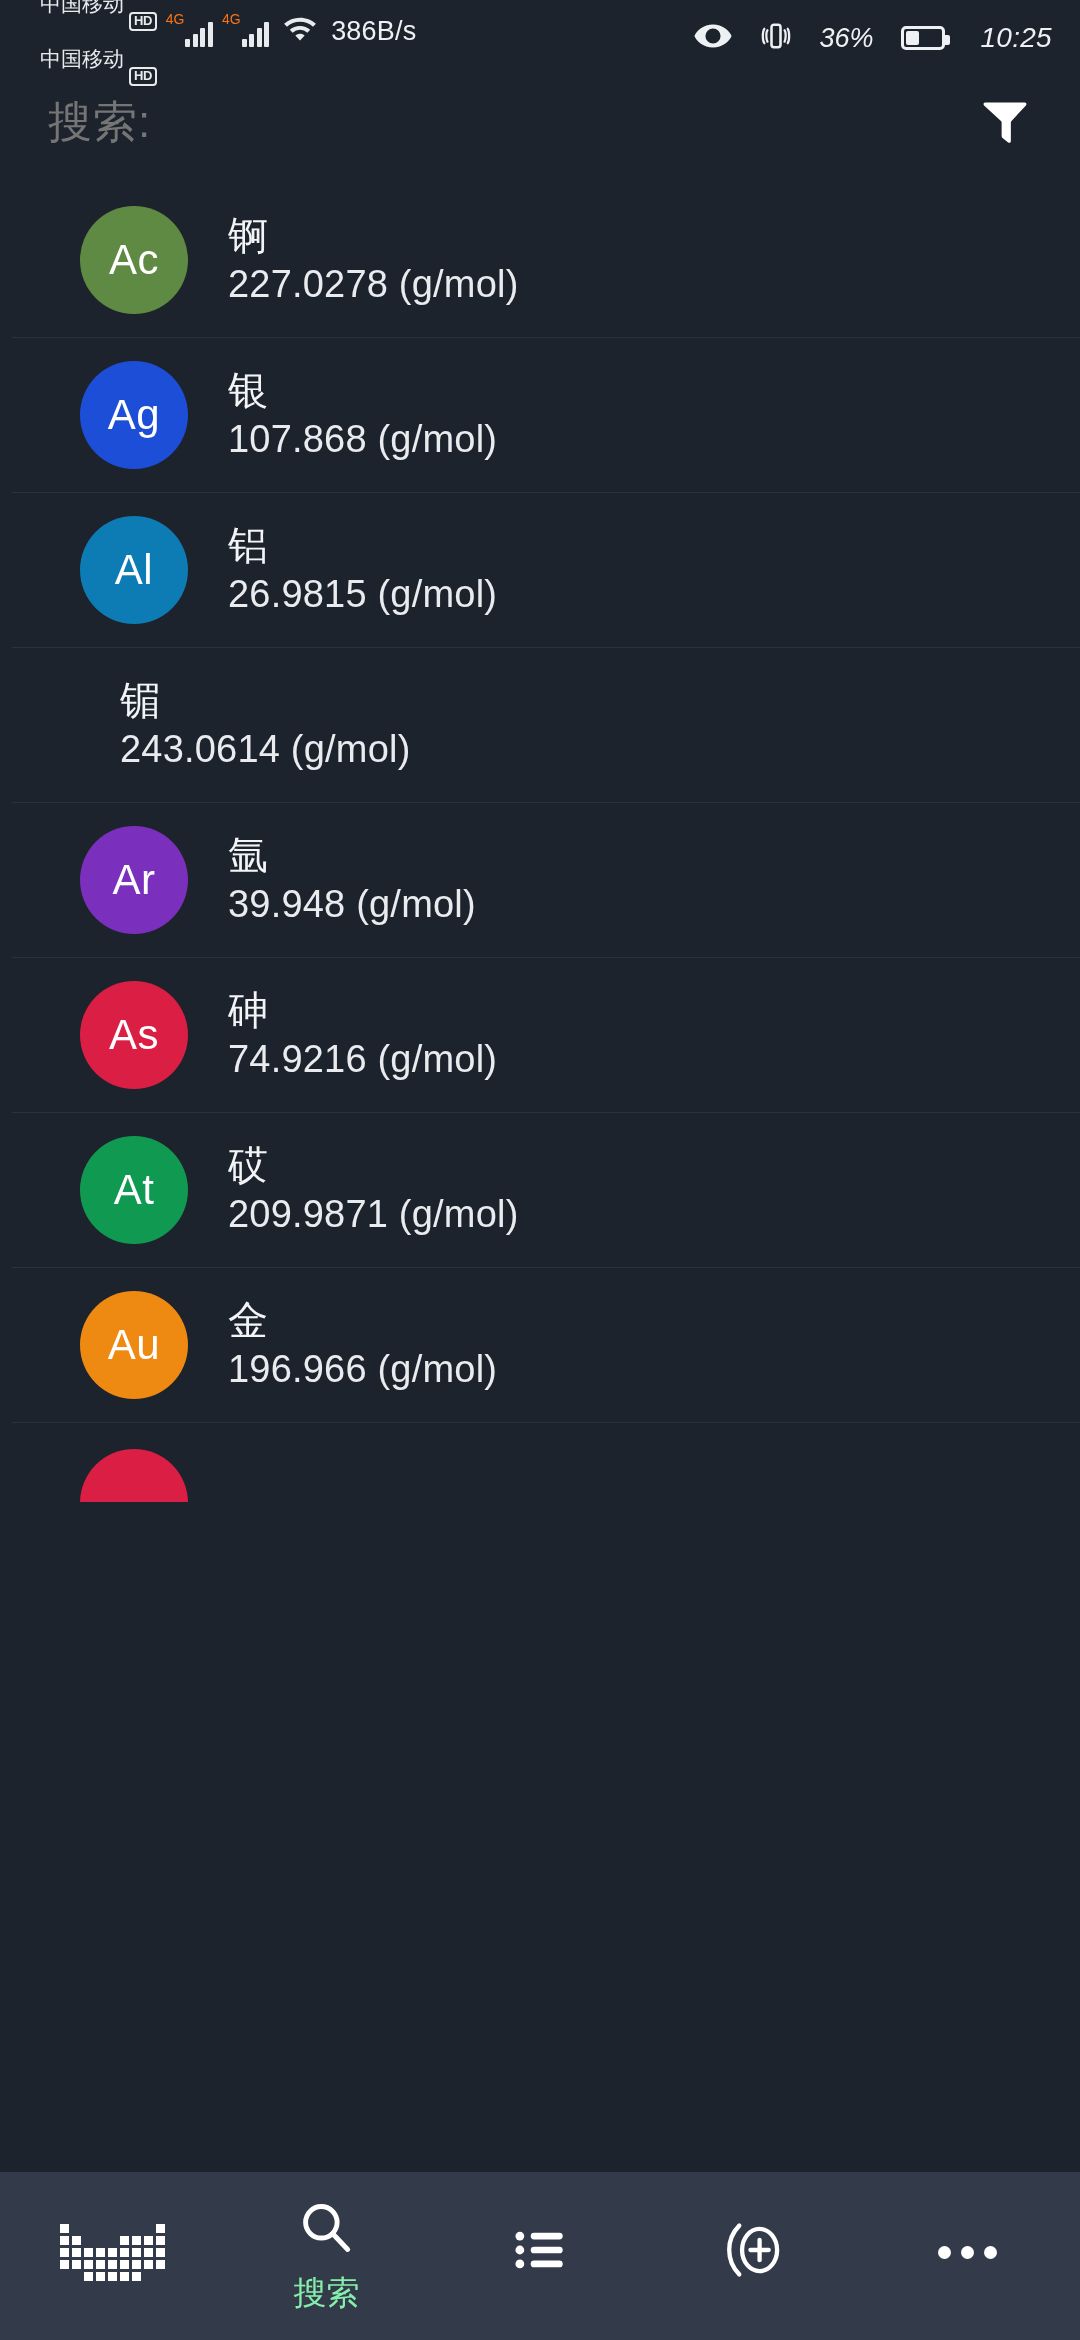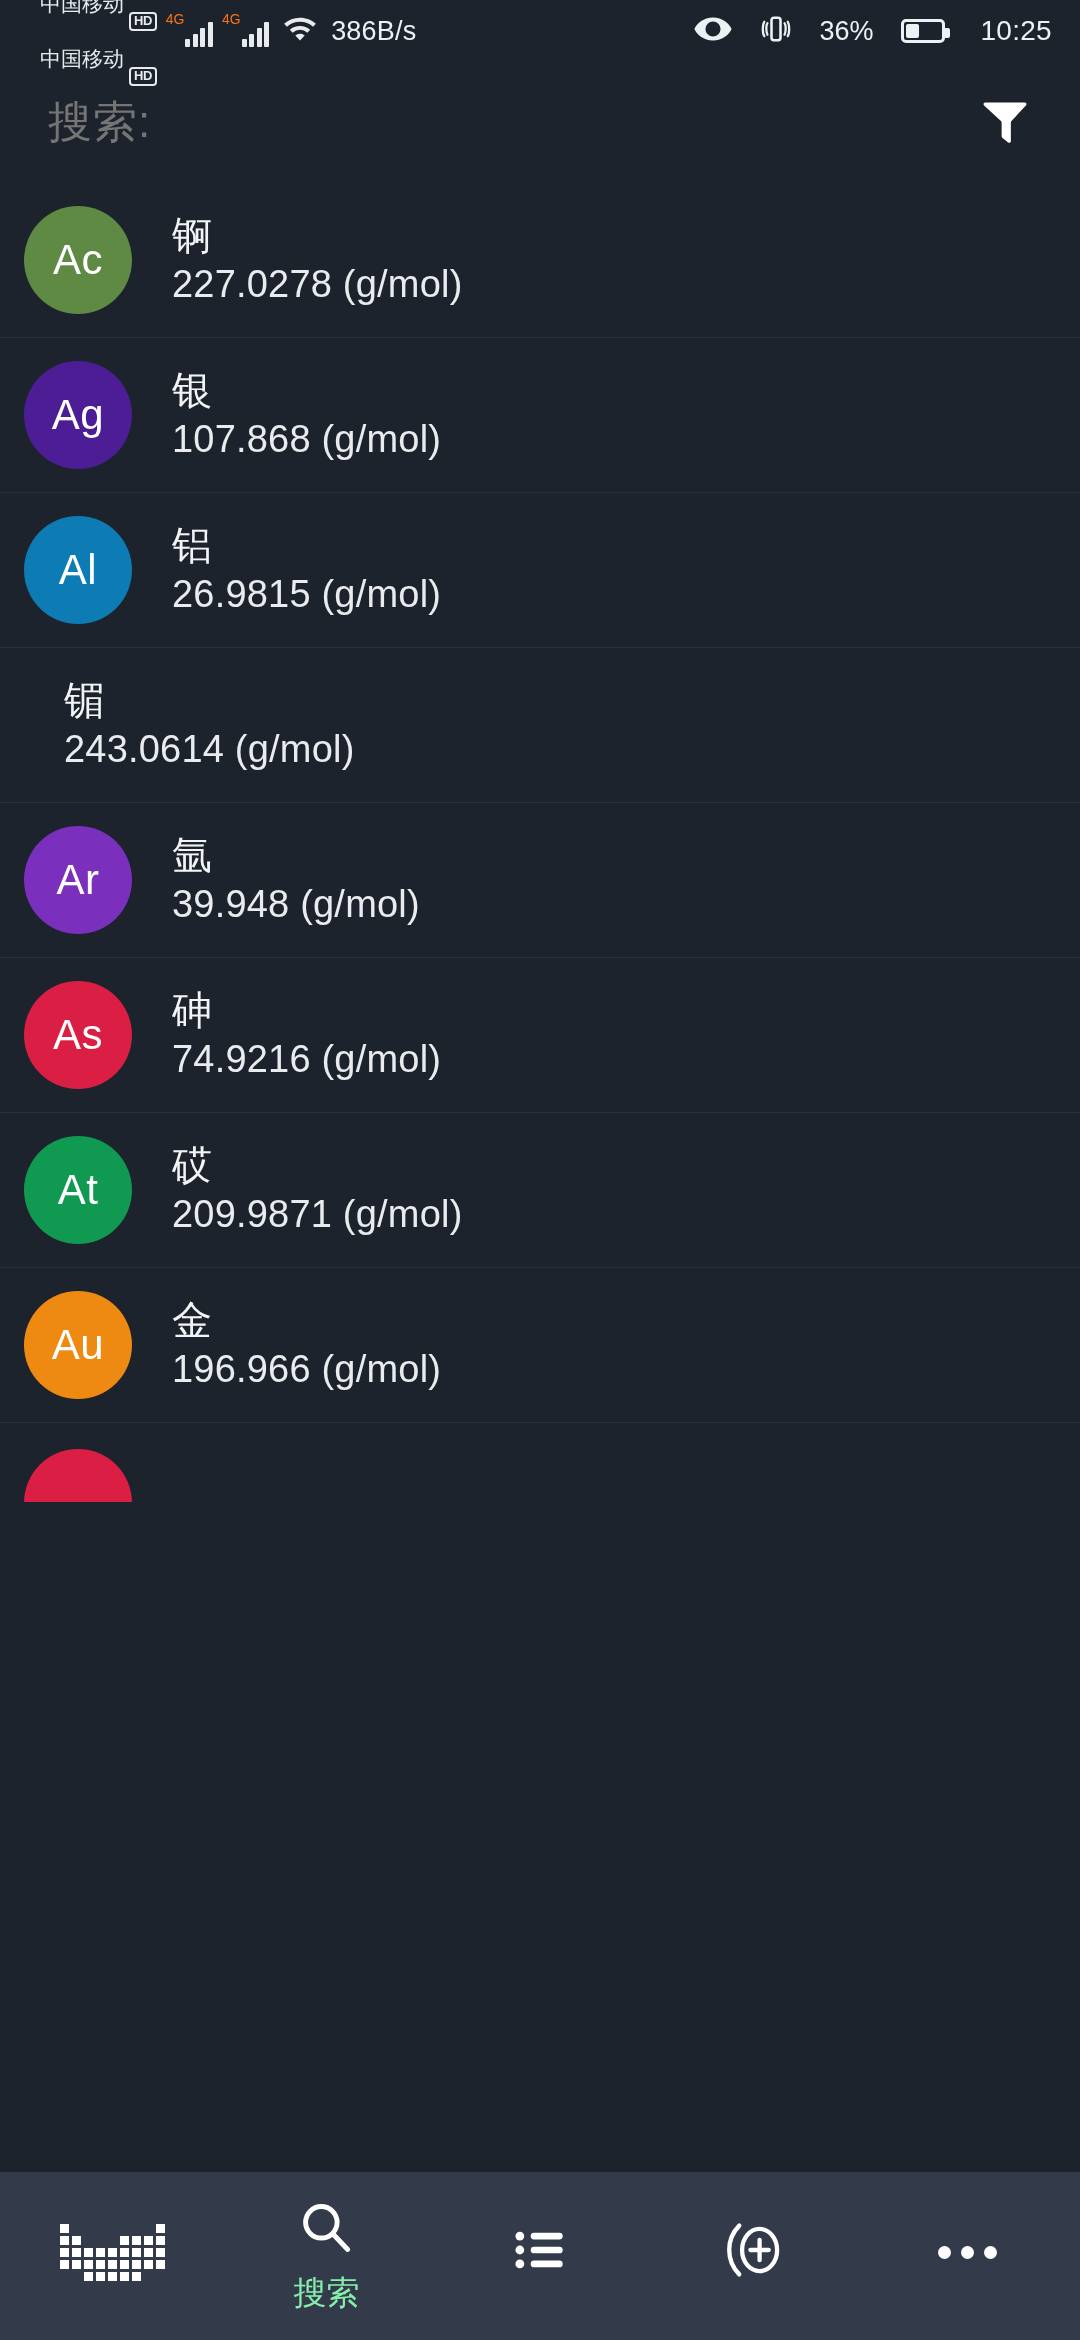--- a/index.html
+++ b/index.html
@@ -25,21 +25,21 @@
   }
   .sig-group { display:flex; align-items:flex-end; margin-left:9px; height:40px; }
   .sig-label { font-size:14px; color:#f97316; align-self:flex-start; margin-top:0; margin-right:1px;}
   .bars { display:flex; align-items:flex-end; gap:2.5px; height:26px; margin-bottom:4px;}
   .bars i { width:5px; background:#e8ebee; display:block; border-radius:1px; }
   .bars i:nth-child(1){height:8px;} .bars i:nth-child(2){height:13px;}
   .bars i:nth-child(3){height:19px;} .bars i:nth-child(4){height:25px;}
   .wifi { margin-left:13px; margin-bottom:3px; }
   .netspeed { font-size:27px; margin-left:13px; color:#eef1f4; letter-spacing:0.2px; }
 
-  .sb-right { position:absolute; right:28px; top:0; height:62px; display:flex; align-items:center; gap:28px; }
+  .sb-right { position:absolute; right:28px; top:7px; height:62px; display:flex; align-items:center; gap:28px;font-style:italic; }
   .battpct { font-size:27px; color:#eef1f4; }
   .clock { font-size:28px; color:#eef1f4; margin-left:7px; letter-spacing:0.3px;}
   .batt {
     width:44px; height:24px; border:3px solid #eef1f4; border-radius:5px;
     position:relative; display:flex; align-items:center; padding:2px;
   }
   .batt::after { content:""; position:absolute; right:-8px; top:6px; width:5px; height:10px; background:#eef1f4; border-radius:0 2px 2px 0;}
   .batt .fill { height:100%; background:#eef1f4; border-radius:2px; }
 
   
@@ -51,21 +51,21 @@
     font-size:44px; color:#9aa1ab; letter-spacing:1px; flex:1;
     background:transparent; border:none; outline:none;
     font-family:"Liberation Sans","DejaVu Sans",sans-serif;
   }
   .filter-btn { width:70px; height:70px; display:flex; align-items:center; justify-content:center; }
 
   
   .list { flex:1 1 auto; overflow:hidden; position:relative; }
   .row {
     height:155px; display:flex; align-items:center;
-    padding-left:24px; position:relative; border-top:1px solid #2b313b;
+    padding-left:68px; position:relative; border-top:1px solid #2b313b;margin-left:12px;
   }
   .row:first-child { border-top:none; }
   .bubble {
     width:108px; height:108px; border-radius:50%; flex:0 0 108px;
     display:flex; align-items:center; justify-content:center;
     color:#ffffff; font-size:42px; letter-spacing:0.5px;
   }
   .rowtext { margin-left:40px; display:flex; flex-direction:column; justify-content:center; gap:3px; }
   .cname { font-size:40px; color:#f2f4f6; line-height:1.18; }
   .cmass { font-size:38px; color:#e9ebee; line-height:1.2; letter-spacing:0.2px;}
@@ -177,21 +177,21 @@
       <div class="bubble" style="background: rgb(95, 138, 67);">
           <span>Ac</span>
         </div>
       <div class="rowtext">
         <span class="cname">锕</span>
         <span class="cmass">227.0278 (g/mol)</span>
       </div>
     </div>
 
     <div class="row">
-      <div class="bubble" style="background: #4c1d95;">
+      <div class="bubble" style="background: #1d4ed8;">
           <span>Ag</span>
         </div>
       <div class="rowtext">
         <span class="cname">银</span>
         <span class="cmass">107.868 (g/mol)</span>
       </div>
     </div>
 
     <div class="row">
       <div class="bubble" style="background: rgb(13, 124, 181);">

